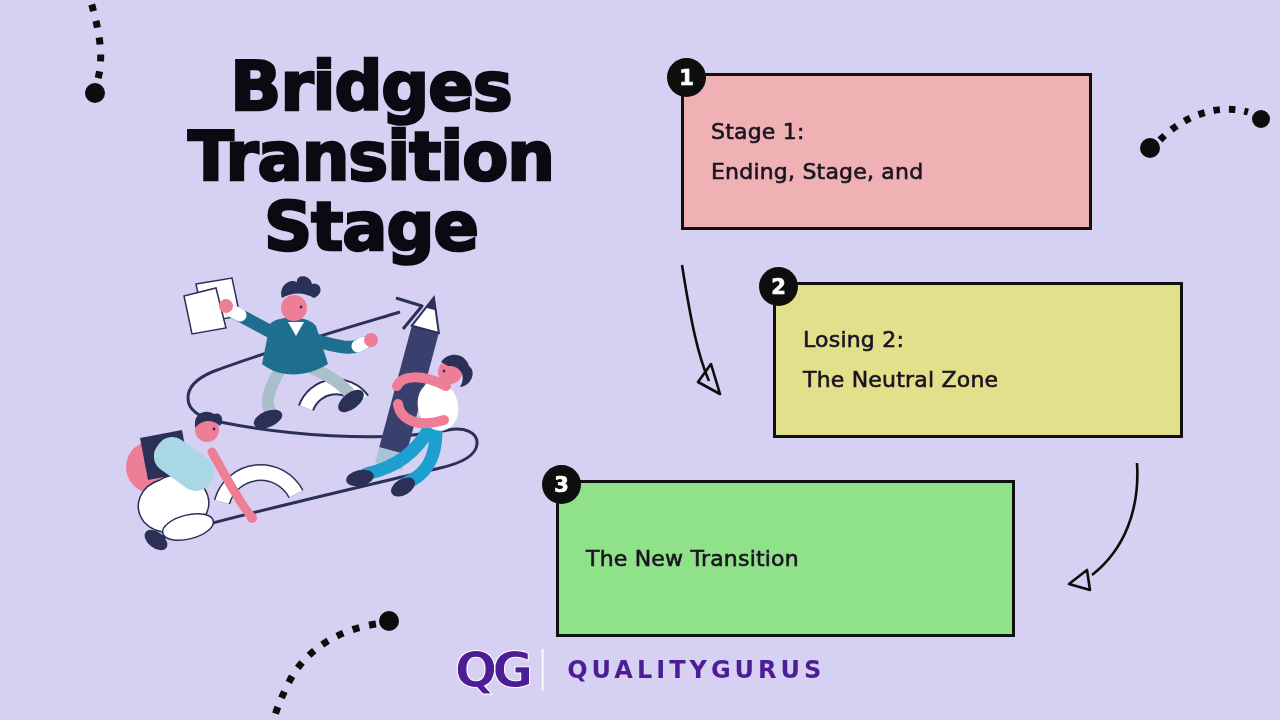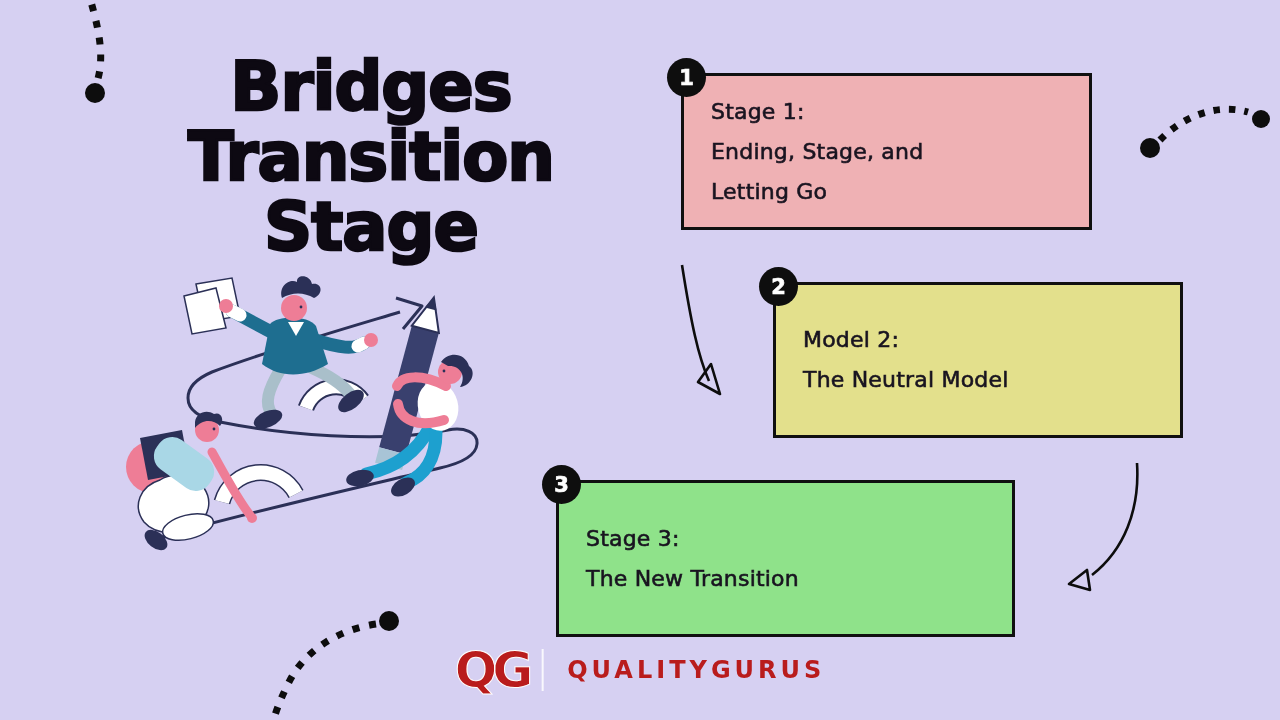--- a/index.html
+++ b/index.html
@@ -36,21 +36,21 @@
     display:flex;align-items:center;justify-content:center;
     font-size:21px;font-weight:bold;-webkit-text-stroke:0.7px #fff;
   }
   #stage1{left:681px;top:73px;width:411px;height:157px;background:#efb1b4;}
   #stage2{left:773px;top:282px;width:410px;height:156px;background:#e3e08c;}
   #stage3{left:556px;top:480px;width:459px;height:157px;background:#8fe28a;}
 
   
   .footer{
     position:absolute;left:50%;top:645px;transform:translateX(-50%);
-    display:flex;align-items:center;gap:13px;color:#b91c1c;justify-content:space-between;
+    display:flex;align-items:center;gap:13px;color:#4c1d95;justify-content:space-between;
   }
   .monogram{font-size:50px;font-weight:bold;letter-spacing:-5px;line-height:1;
     -webkit-text-stroke:1px #fff;}
   .logo-divider{width:2px;height:42px;background:rgba(255,255,255,0.85);}
   .brand{font-size:24px;font-weight:bold;letter-spacing:4px;margin-left:11px;}
 </style>
 </head>
 <body>
 
 <div class="canvas">
@@ -159,32 +159,30 @@
       <circle cx="350" cy="100" r="12" fill="#ee7d96"></circle>
       <path d="M 341 90 C 349 79 365 81 369 94 C 377 100 371 114 360 115 C 367 104 360 93 348 94 Z" fill="#2b3057"></path>
       <circle cx="344" cy="99" r="1.4" fill="#2b3057"></circle>
     </g>
   </svg>
 
   <div class="stage-box" id="stage1">
     <div class="badge">1</div>
     <div class="line">Stage 1:</div>
     <div class="line">Ending, Stage, and</div>
-    <div class="line">Letting Go</div>
   </div>
 
   <div class="stage-box" id="stage2">
     <div class="badge">2</div>
-    <div class="line">Model 2:</div>
-    <div class="line">The Neutral Model</div>
+    <div class="line">Losing 2:</div>
+    <div class="line">The Neutral Zone</div>
   </div>
 
   <div class="stage-box" id="stage3">
     <div class="badge">3</div>
-    <div class="line">Stage 3:</div>
     <div class="line">The New Transition</div>
   </div>
 
   <div class="footer">
     <div class="monogram">QG</div>
     <div class="logo-divider"></div>
     <div class="brand">QUALITYGURUS</div>
   </div>
 
 </div>

